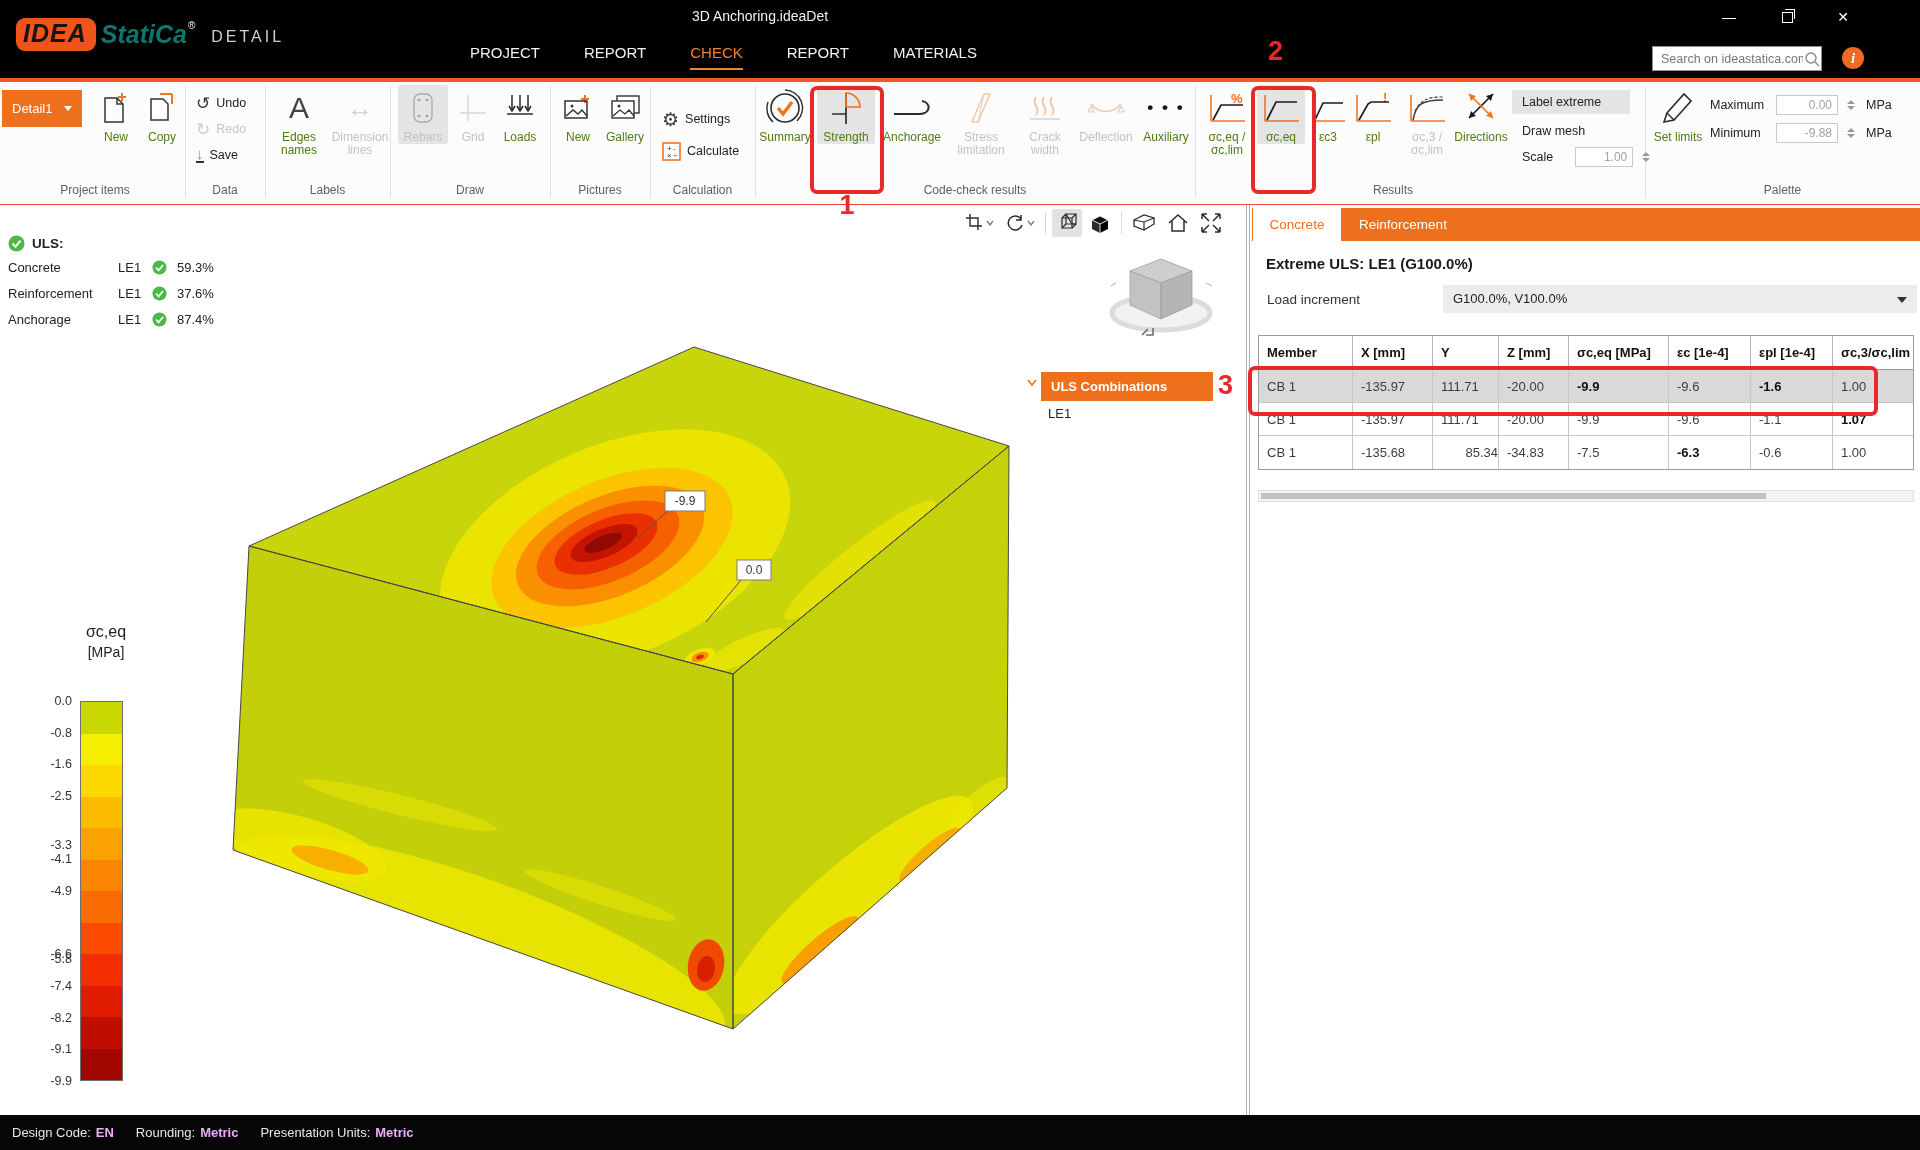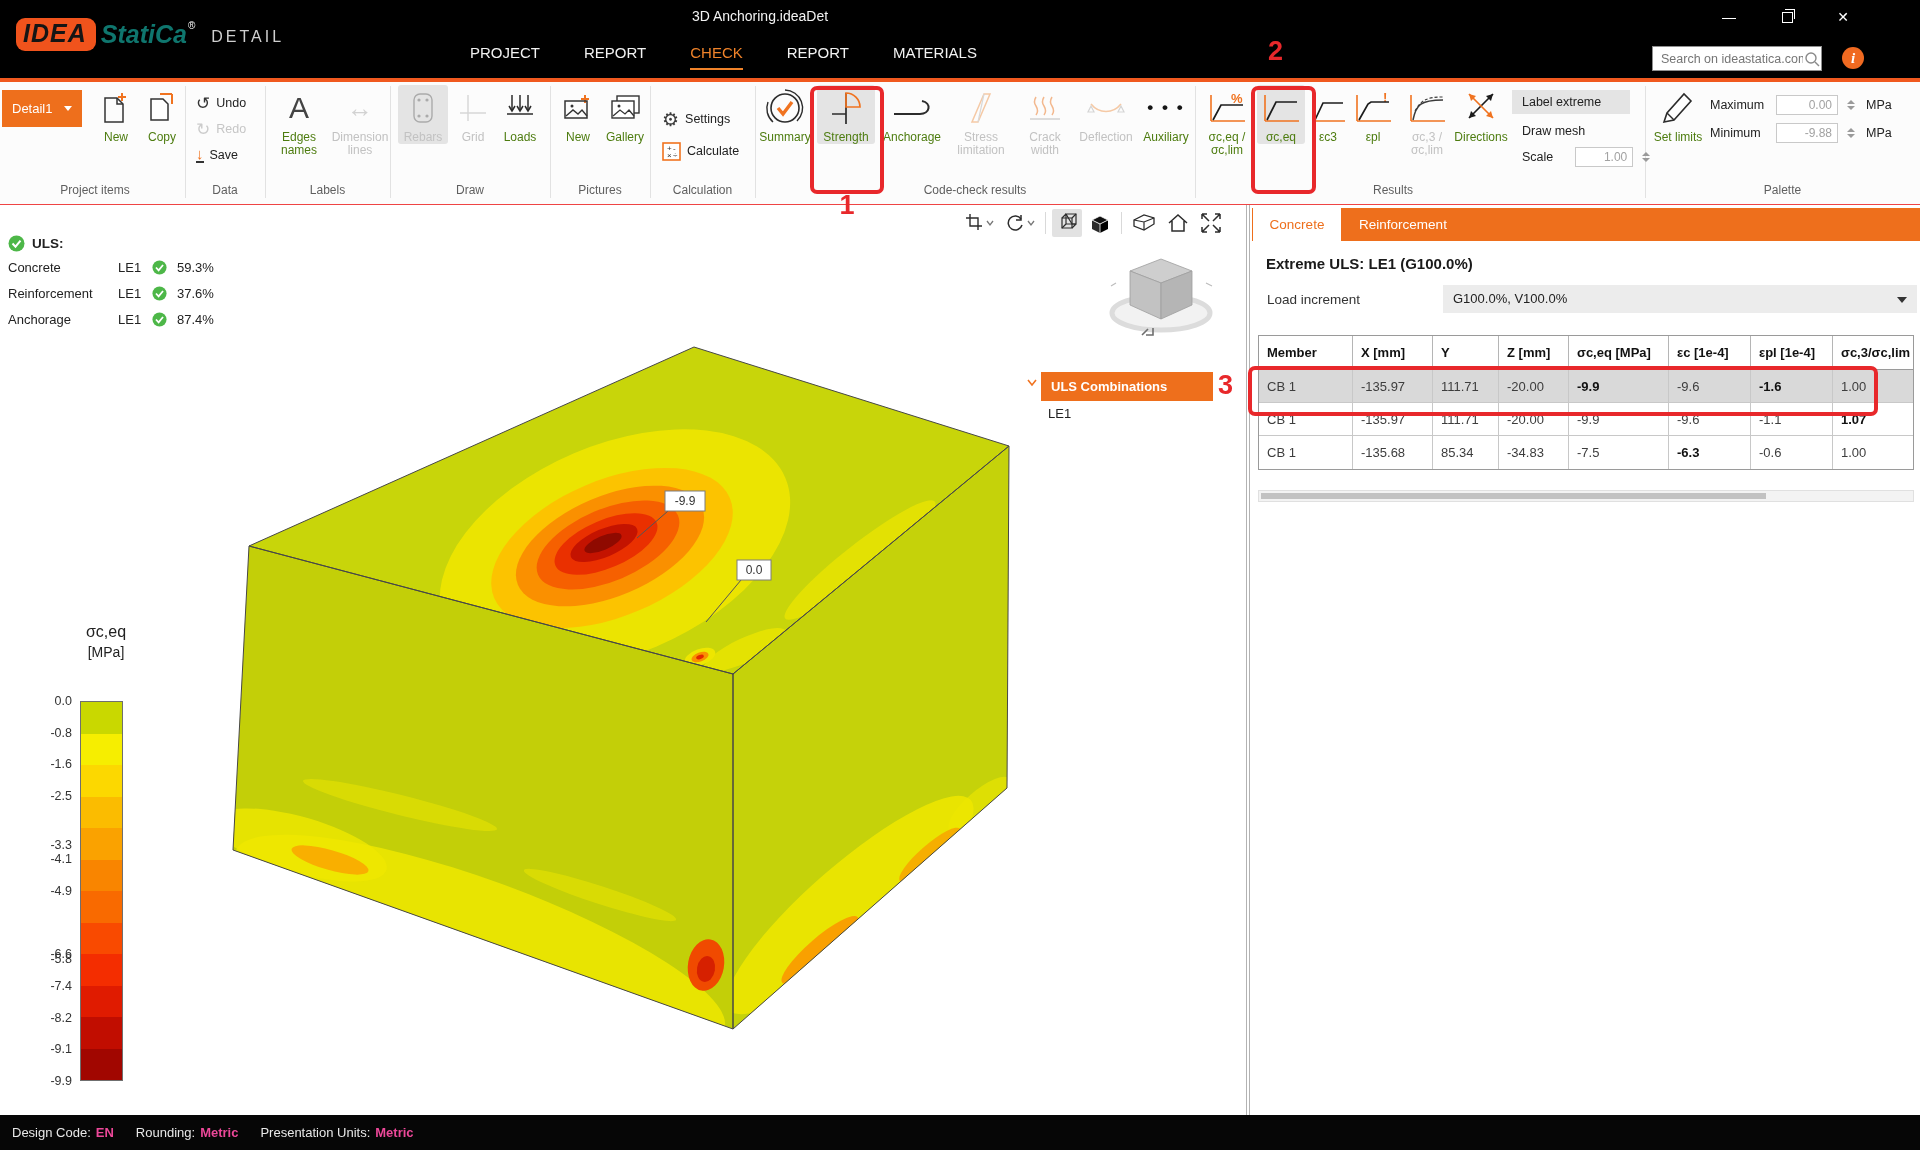--- a/index.html
+++ b/index.html
@@ -90,21 +90,21 @@
 .td:last-child{border-right:none}
 .tr:last-child .td{border-bottom:none}
 .tr.selrow .td{background:#d9d9d9}
 .td.b{font-weight:bold;color:#111}
 #hscroll{position:absolute;left:6px;top:285px;width:656px;height:12px;background:#f3f3f3;border:1px solid #e0e0e0;box-sizing:border-box}
 #hscroll .thumb{position:absolute;left:2px;top:2px;width:505px;height:6px;background:#c2c2c2}
 
 #statusbar{position:absolute;left:0;top:1115px;width:1920px;height:35px;background:#060606;color:#e8e8e8;display:flex;align-items:center;font-size:13px}
 #statusbar .seg{margin-left:12px;display:flex;gap:5px}
 #statusbar .seg+.seg{margin-left:22px}
-#statusbar b{color:#ec4899}
+#statusbar b{color:#f0abfc}
 .scene-label-rect{fill:#fff;stroke:#7d7d7d;stroke-width:1}
 .scene-label-text{font-size:12px;fill:#333}
 </style>
 </head>
 <body>
 
 <div id="hdr">
   <div class="logo">
     <span class="logo-mark">IDEA</span>
     <span class="logo-statica">StatiCa</span>
@@ -705,21 +705,21 @@
           <div class="td" style="width: 66px;">111.71</div>
           <div class="td" style="width: 70px;">-20.00</div>
           <div class="td" style="width: 100px;">-9.9</div>
           <div class="td" style="width: 82px;">-9.6</div>
           <div class="td" style="width: 82px;">-1.1</div>
           <div class="td b" style="width: 80px;">1.07</div>
         </div>
         <div class="tr">
           <div class="td" style="width: 94px;">CB 1</div>
           <div class="td" style="width: 80px;">-135.68</div>
-          <div class="td" style="width: 66px;">85.34</div>
+          <div class="td" style="width: 66px; text-align: right;">85.34</div>
           <div class="td" style="width: 70px;">-34.83</div>
           <div class="td" style="width: 100px;">-7.5</div>
           <div class="td b" style="width: 82px;">-6.3</div>
           <div class="td" style="width: 82px;">-0.6</div>
           <div class="td" style="width: 80px;">1.00</div>
         </div>
       </div>
   </div>
   <div id="hscroll">
       <span class="thumb"></span>

